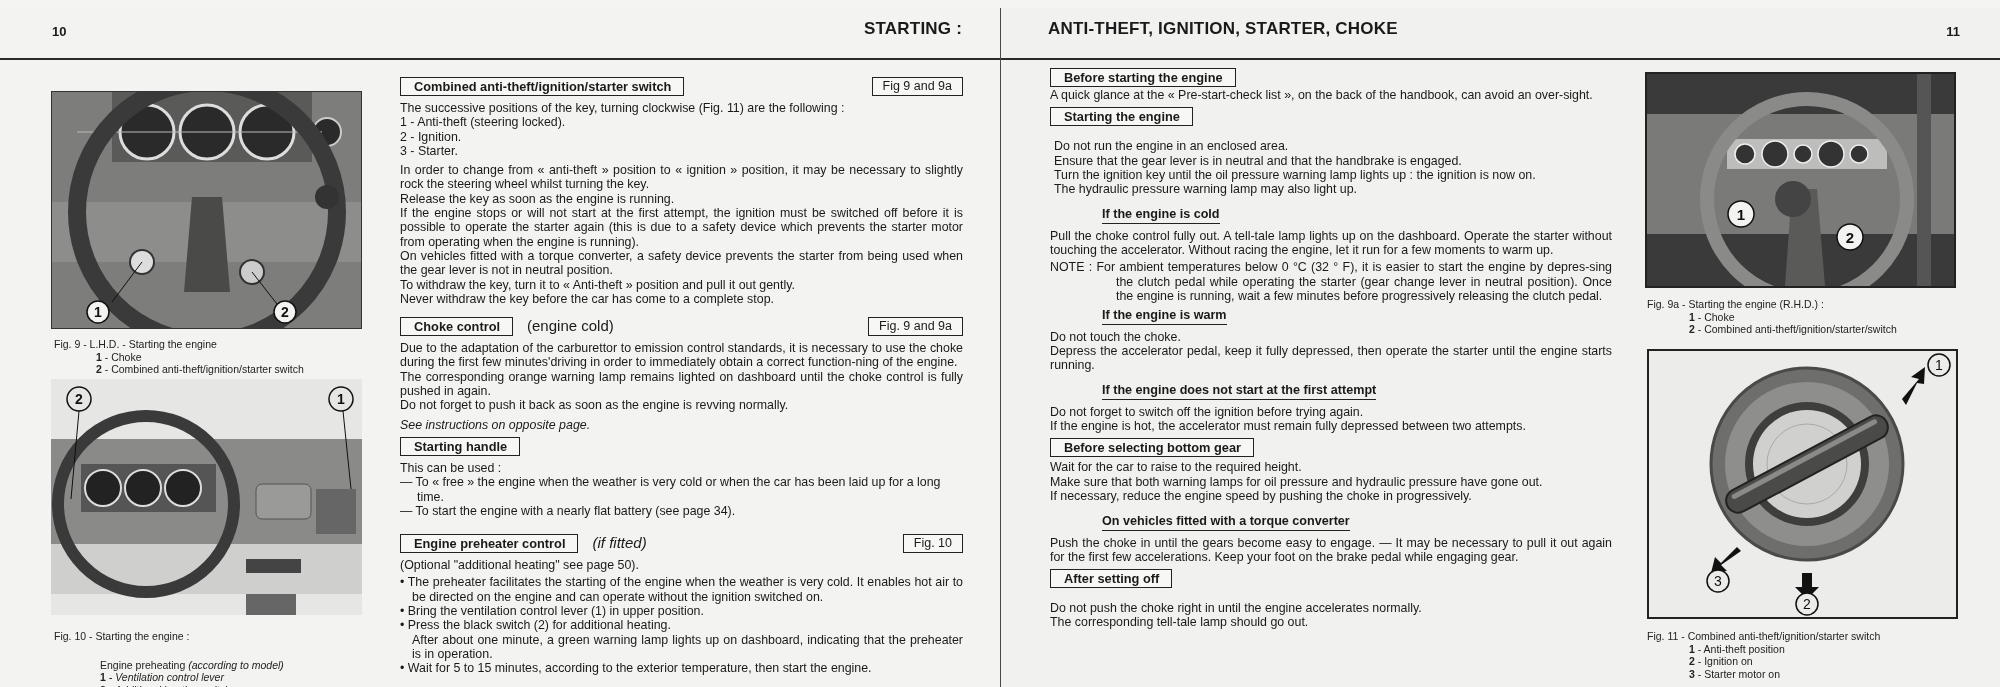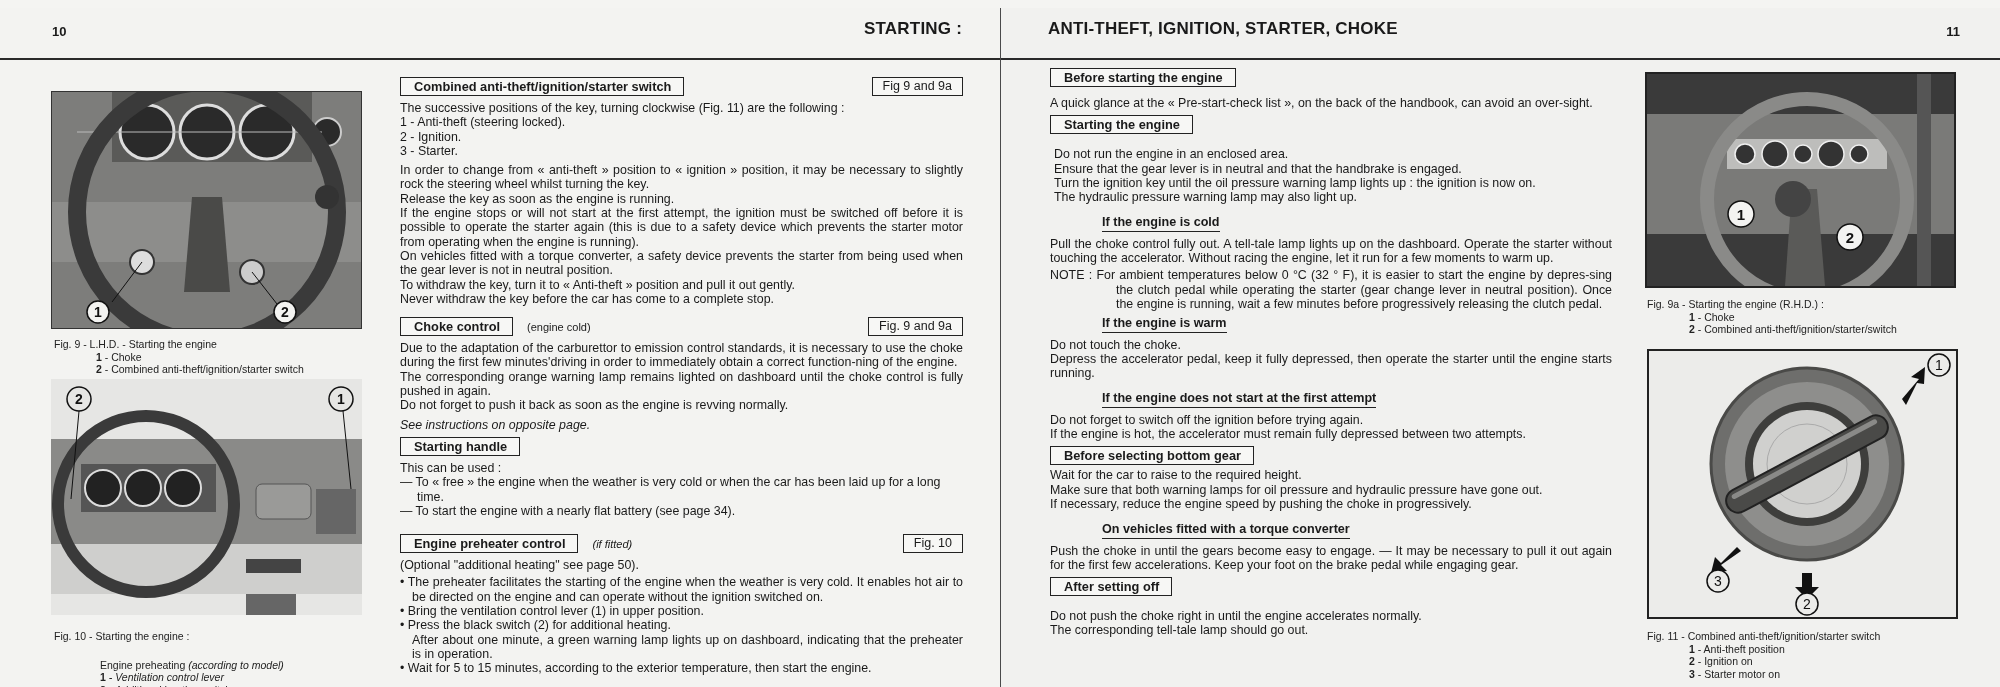--- a/index.html
+++ b/index.html
@@ -25,21 +25,21 @@
   .caption { position: absolute; font-size: 10.5px; line-height: 12.5px; color: #222; }
   .caption .ind { padding-left: 42px; display: block; }
   .caption .ind2 { padding-left: 46px; display: block; }
   .caption b { font-weight: bold; }
   .caption i { font-style: italic; }
 
   .col { position: absolute; font-size: 12.4px; line-height: 14.3px; }
   .boxhead { display: inline-block; border: 1.5px solid #222; padding: 1px 12px 1px 13px; font-weight: bold; font-size: 12.8px; line-height: 15px; background: #f7f7f5; }
   .figref { position: absolute; right: 0; border: 1.5px solid #222; padding: 1px 10px; font-size: 12.5px; line-height: 15px; background: #f7f7f5; }
   .headrow { position: relative; height: 20px; margin-bottom: 4px; }
-  .headrow .aside { margin-left: 14px; font-size: 11px; }
+  .headrow .aside { margin-left: 14px; font-size: 15px; }
   .p { display: block; text-align: justify; }
   .gap { height: 5px; }
   .gap-l { height: 11px; }
   .dash { display: block; padding-left: 17px; text-indent: -17px; }
   .bullet { display: block; padding-left: 12px; text-indent: -12px; text-align: justify; }
   .subhead { display: inline-block; font-weight: bold; font-size: 12.6px; border-bottom: 1.5px solid #222; padding-bottom: 1px; margin-left: 52px; margin-bottom: 5px; }
   .note { display: block; padding-left: 66px; text-indent: -66px; text-align: justify; }
   .it { font-style: italic; }
 </style>
 </head>
@@ -163,21 +163,21 @@
   </div>
 
   <div class="gutter"></div>
 
   <div class="page right">
     <span class="page-num">11</span>
     <span class="running-head">ANTI-THEFT, IGNITION, STARTER, CHOKE</span>
     <div class="header-rule"></div>
 
     <div class="col" style="left:49px; top:60px; width:562px;">
-      <div class="headrow" style="margin-bottom:8px;">
+      <div class="headrow" style="margin-bottom:0;">
         <span class="boxhead">Before starting the engine</span>
       </div>
       <span class="p">A quick glance at the « Pre-start-check list », on the back of the handbook, can avoid an over-sight.</span>
       <div class="gap"></div>
 
       <div class="headrow" style="margin-bottom:12px;">
         <span class="boxhead">Starting the engine</span>
       </div>
       <div style="padding-left:4px;">
         <span class="p">Do not run the engine in an enclosed area.</span>

